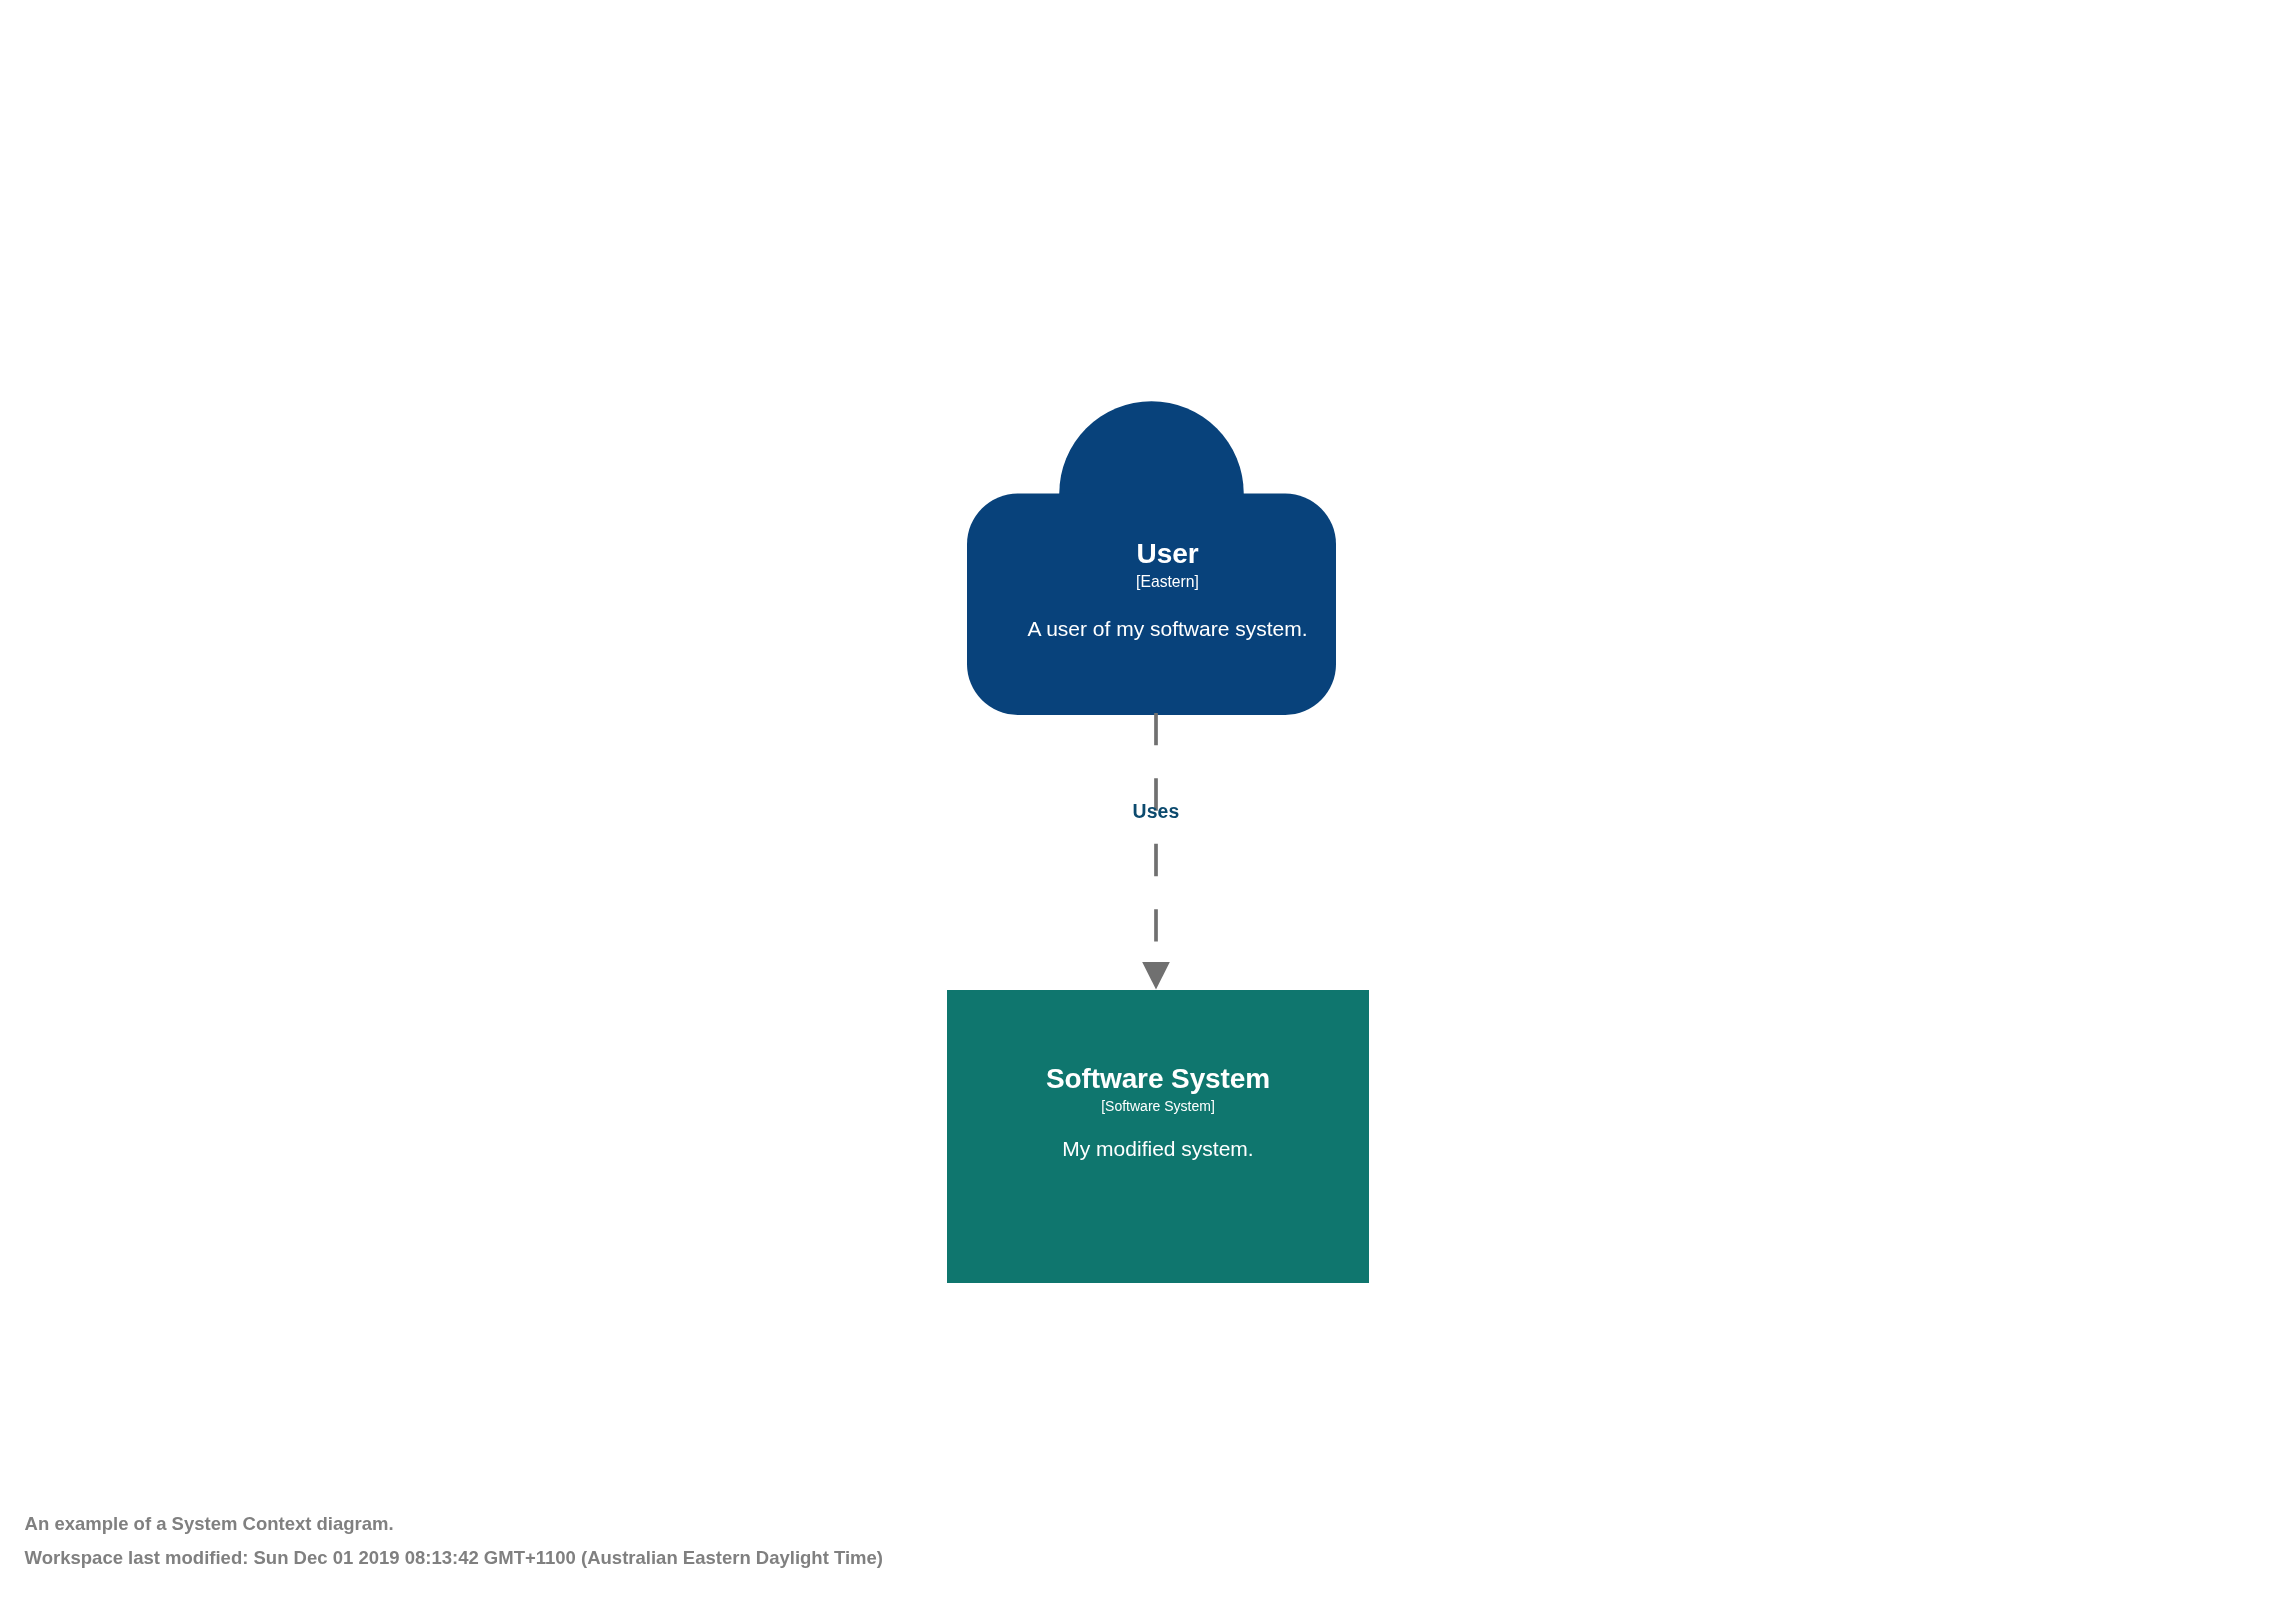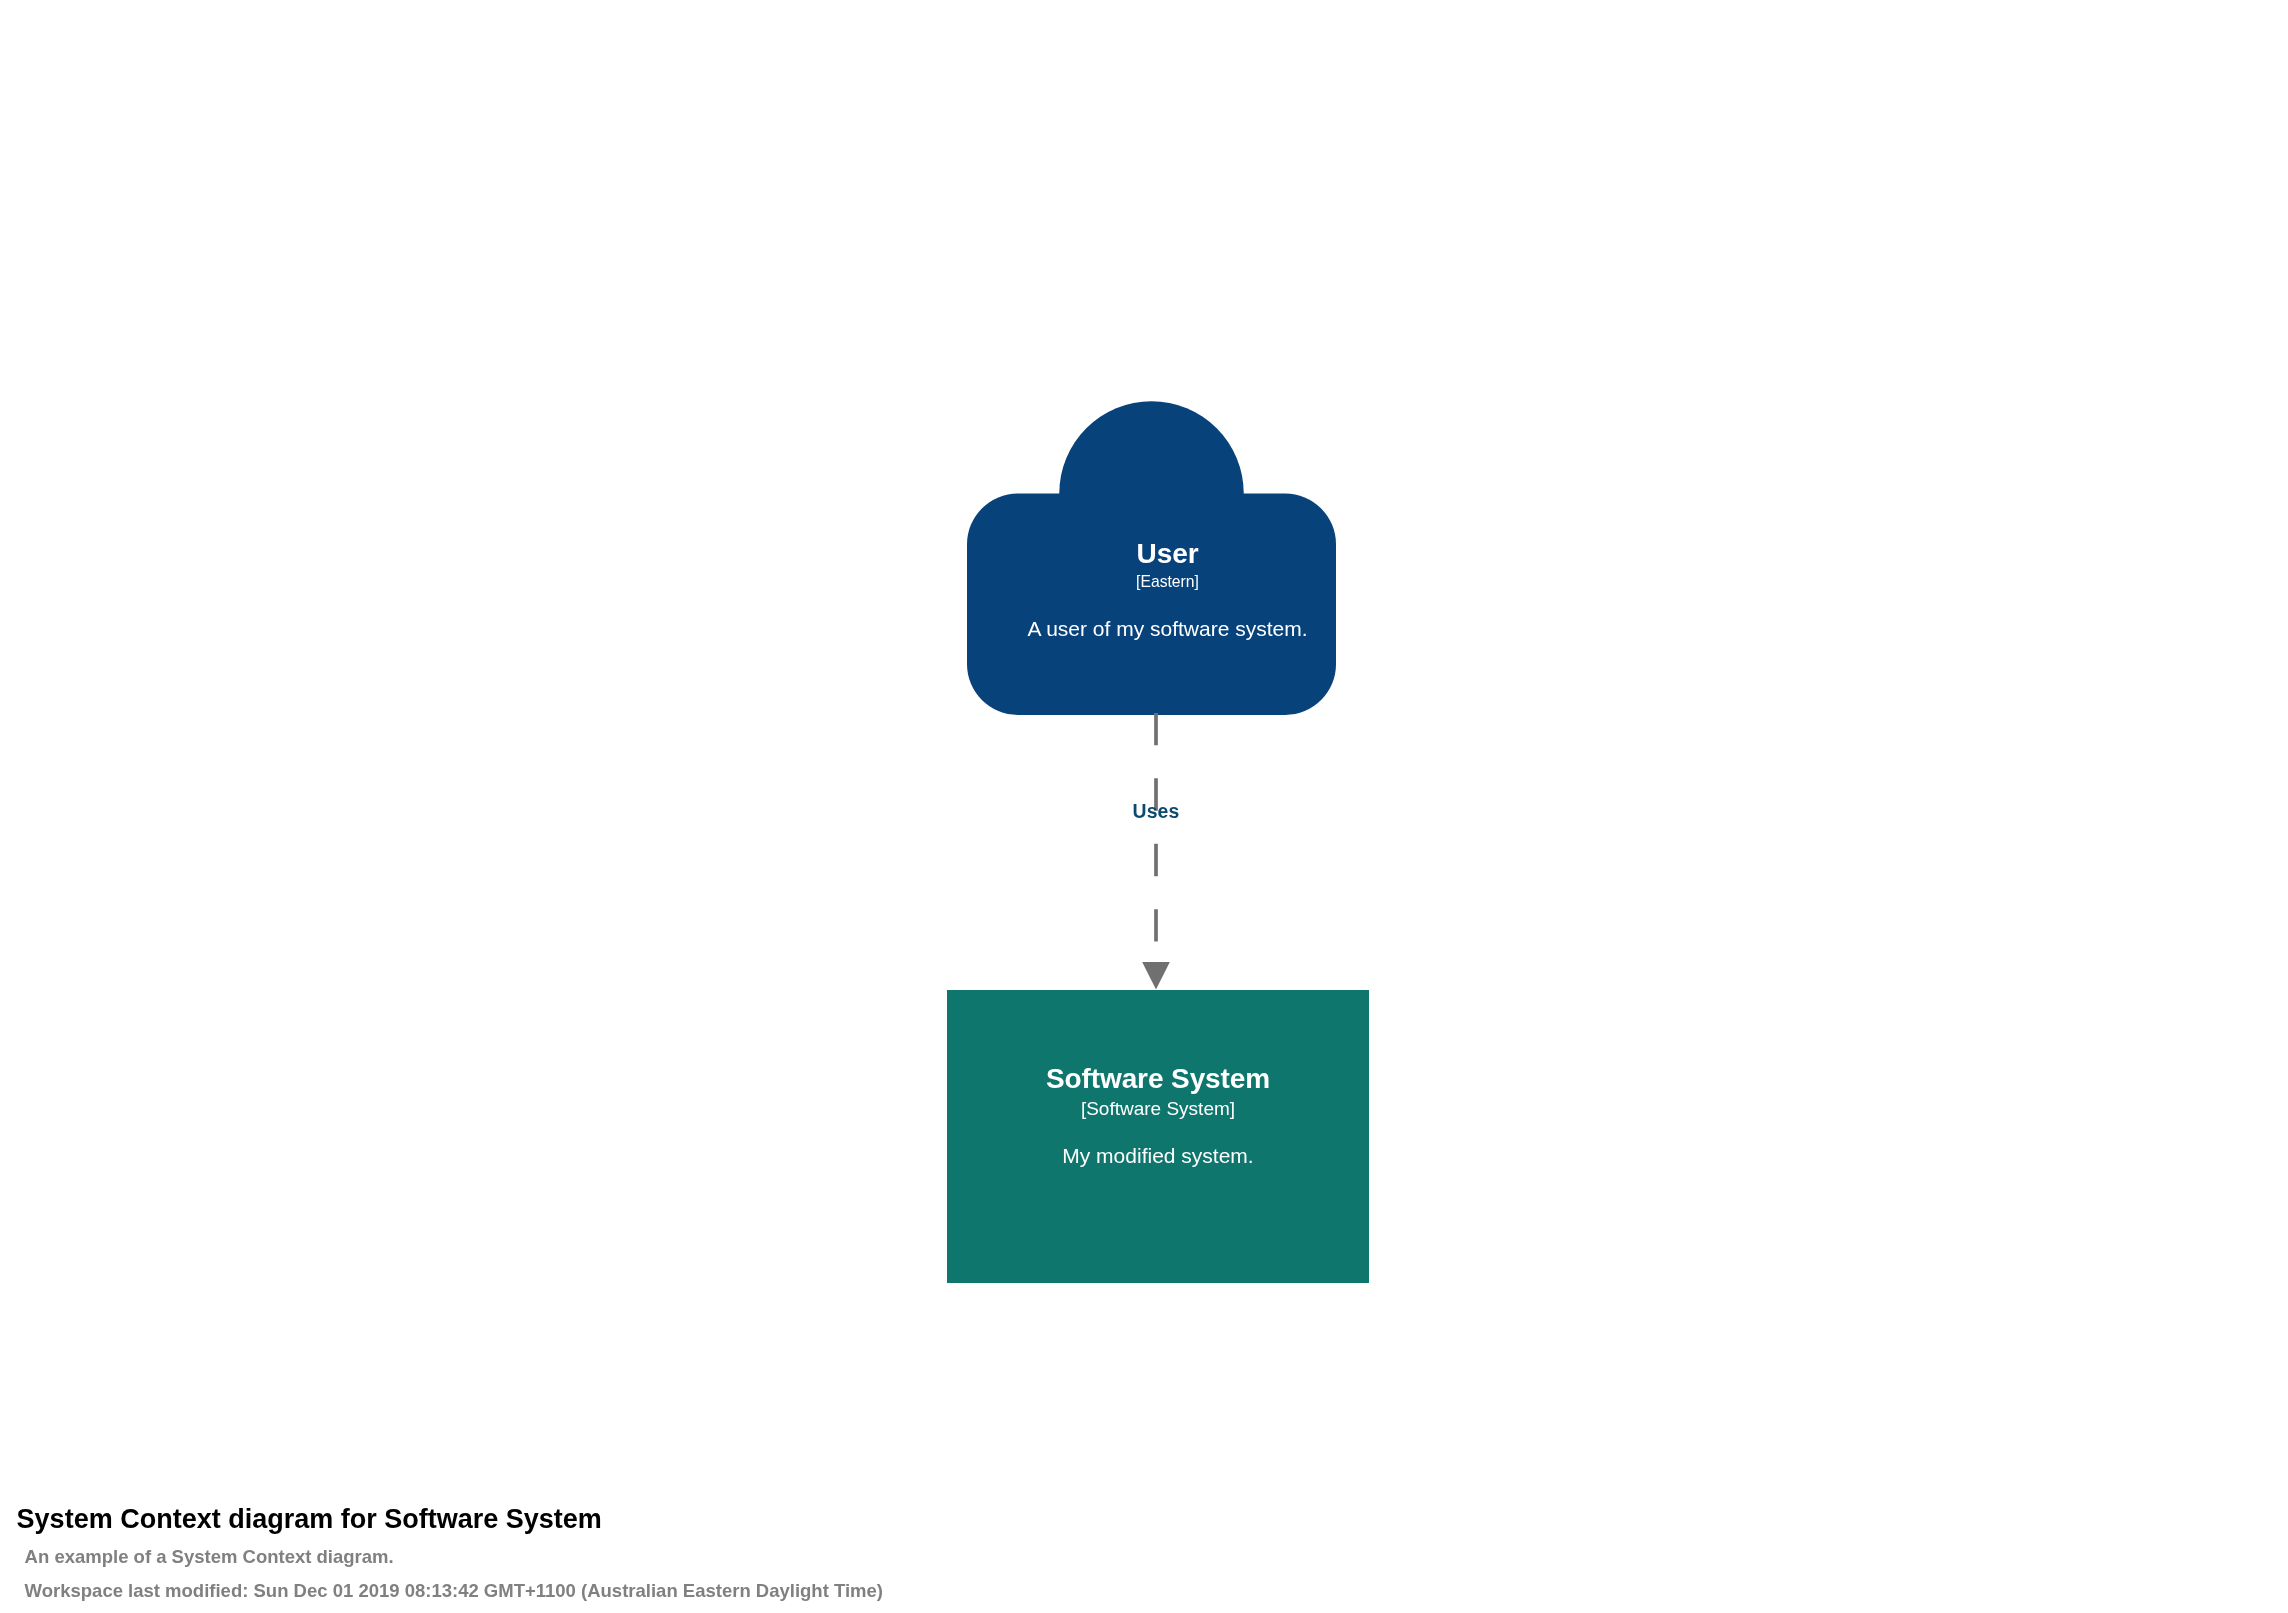--- a/index.html
+++ b/index.html
@@ -97,21 +97,21 @@
     height: 293px;
     display: flex;
     flex-direction: column;
     align-items: center;
     justify-content: flex-start;
     padding-top: 73px;
     box-sizing: border-box;
     pointer-events: none;
   }
   .system-element .el-name { font-size: 28px; }
-  .system-element .el-type { font-size: 19px; }
+  .system-element .el-type { font-size: 14px; }
   .system-element .el-desc { font-size: 21px; margin-top: 20px; }
 
   
   .relationship {
     position: absolute;
     left: 1061px;
     top: 711px;
     width: 190px;
     height: 286px;
   }
@@ -189,19 +189,18 @@
 
   <div class="system-element">
     <div class="system-text-block">
       <div class="el-name">Software System</div>
       <div class="el-type">[Software System]</div>
       <div class="el-desc">My modified system.</div>
     </div>
   </div>
 
   <div class="caption">
-    <div class="caption-title">System Context diagram for Software System</div>
     <div class="caption-line">An example of a System Context diagram.</div>
     <div class="caption-line">Workspace last modified: Sun Dec 01 2019 08:13:42 GMT+1100 (Australian Eastern Daylight Time)</div>
   </div>
 
 </div>
 
 
 </body></html>

